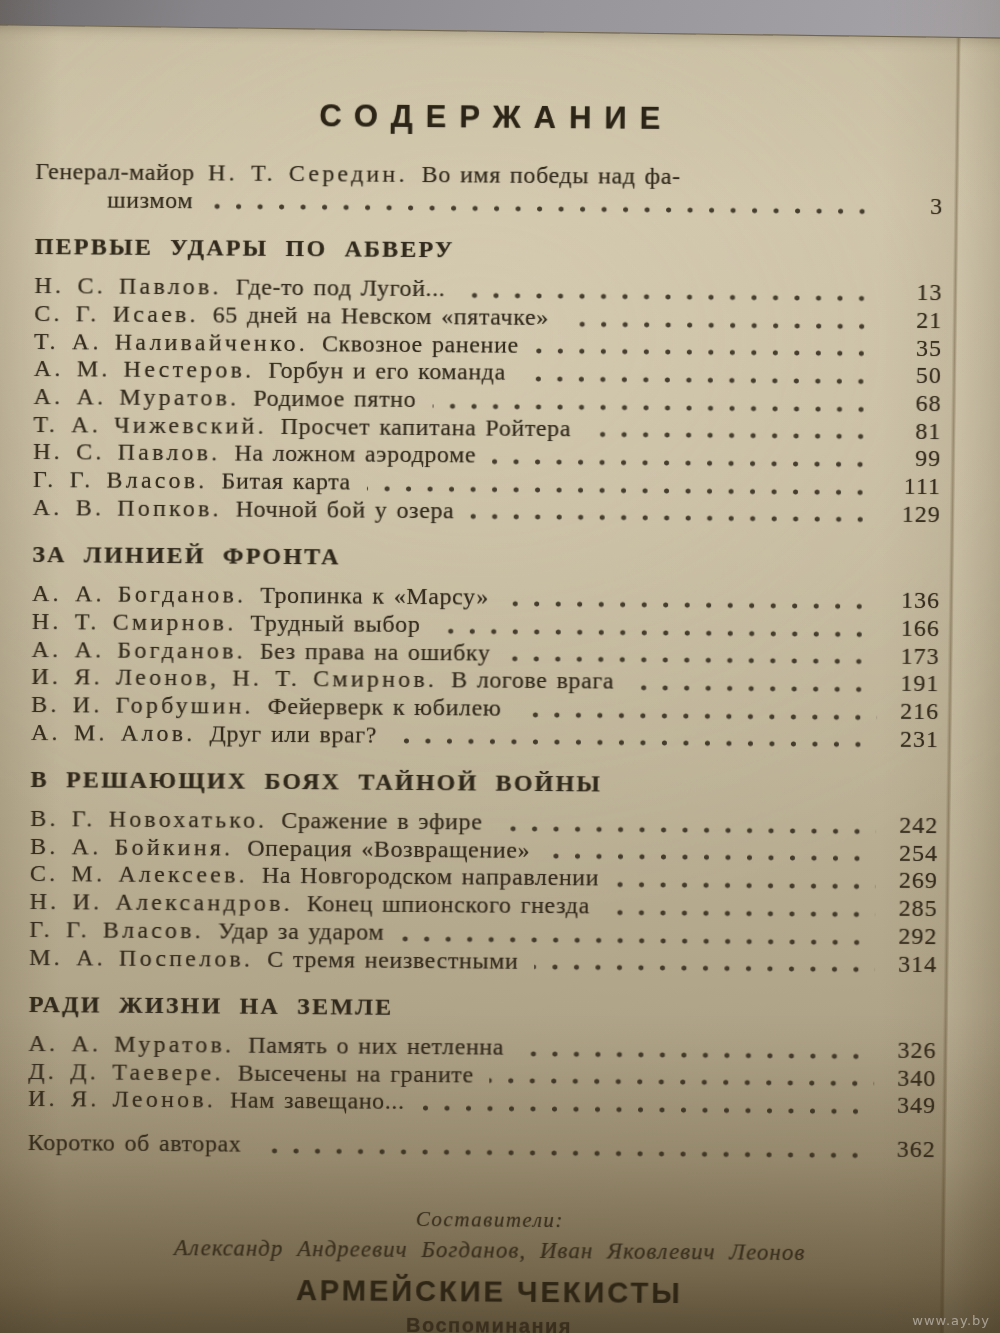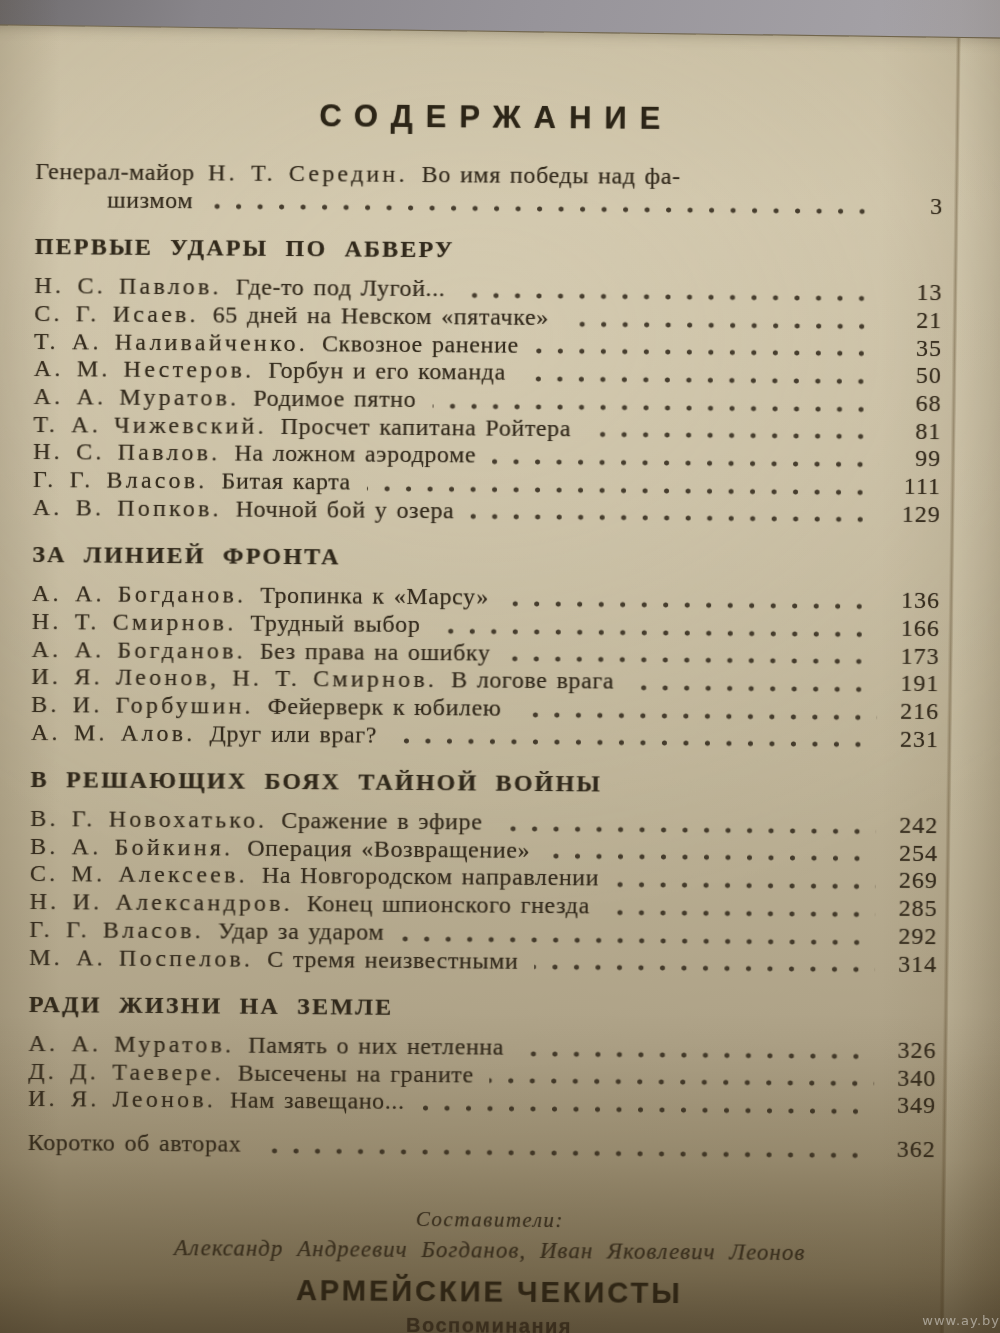--- a/index.html
+++ b/index.html
@@ -77,21 +77,21 @@
   }
 
   
   .shadow-overlay{
     position:absolute;inset:0;pointer-events:none;
     background:
       linear-gradient(180deg, rgba(0,0,0,0) 76%, rgba(66,50,24,0.14) 87%, rgba(56,42,20,0.38) 96%, rgba(45,33,15,0.5) 100%),
       linear-gradient(90deg, rgba(70,55,30,0.14) 0%, rgba(0,0,0,0) 6%, rgba(0,0,0,0) 88%, rgba(80,62,34,0.08) 96%, rgba(70,55,30,0.14) 100%);
   }
   .watermark{
-    position:absolute;right:0;bottom:5px;pointer-events:none;
+    position:absolute;right:10px;bottom:5px;pointer-events:none;
     font-family:"DejaVu Sans",sans-serif;font-size:13px;letter-spacing:1px;
     color:rgba(255,255,255,0.45);
   }
 </style>
 </head>
 <body>
 
 <div class="stage">
 
   <div class="page-sheet">

